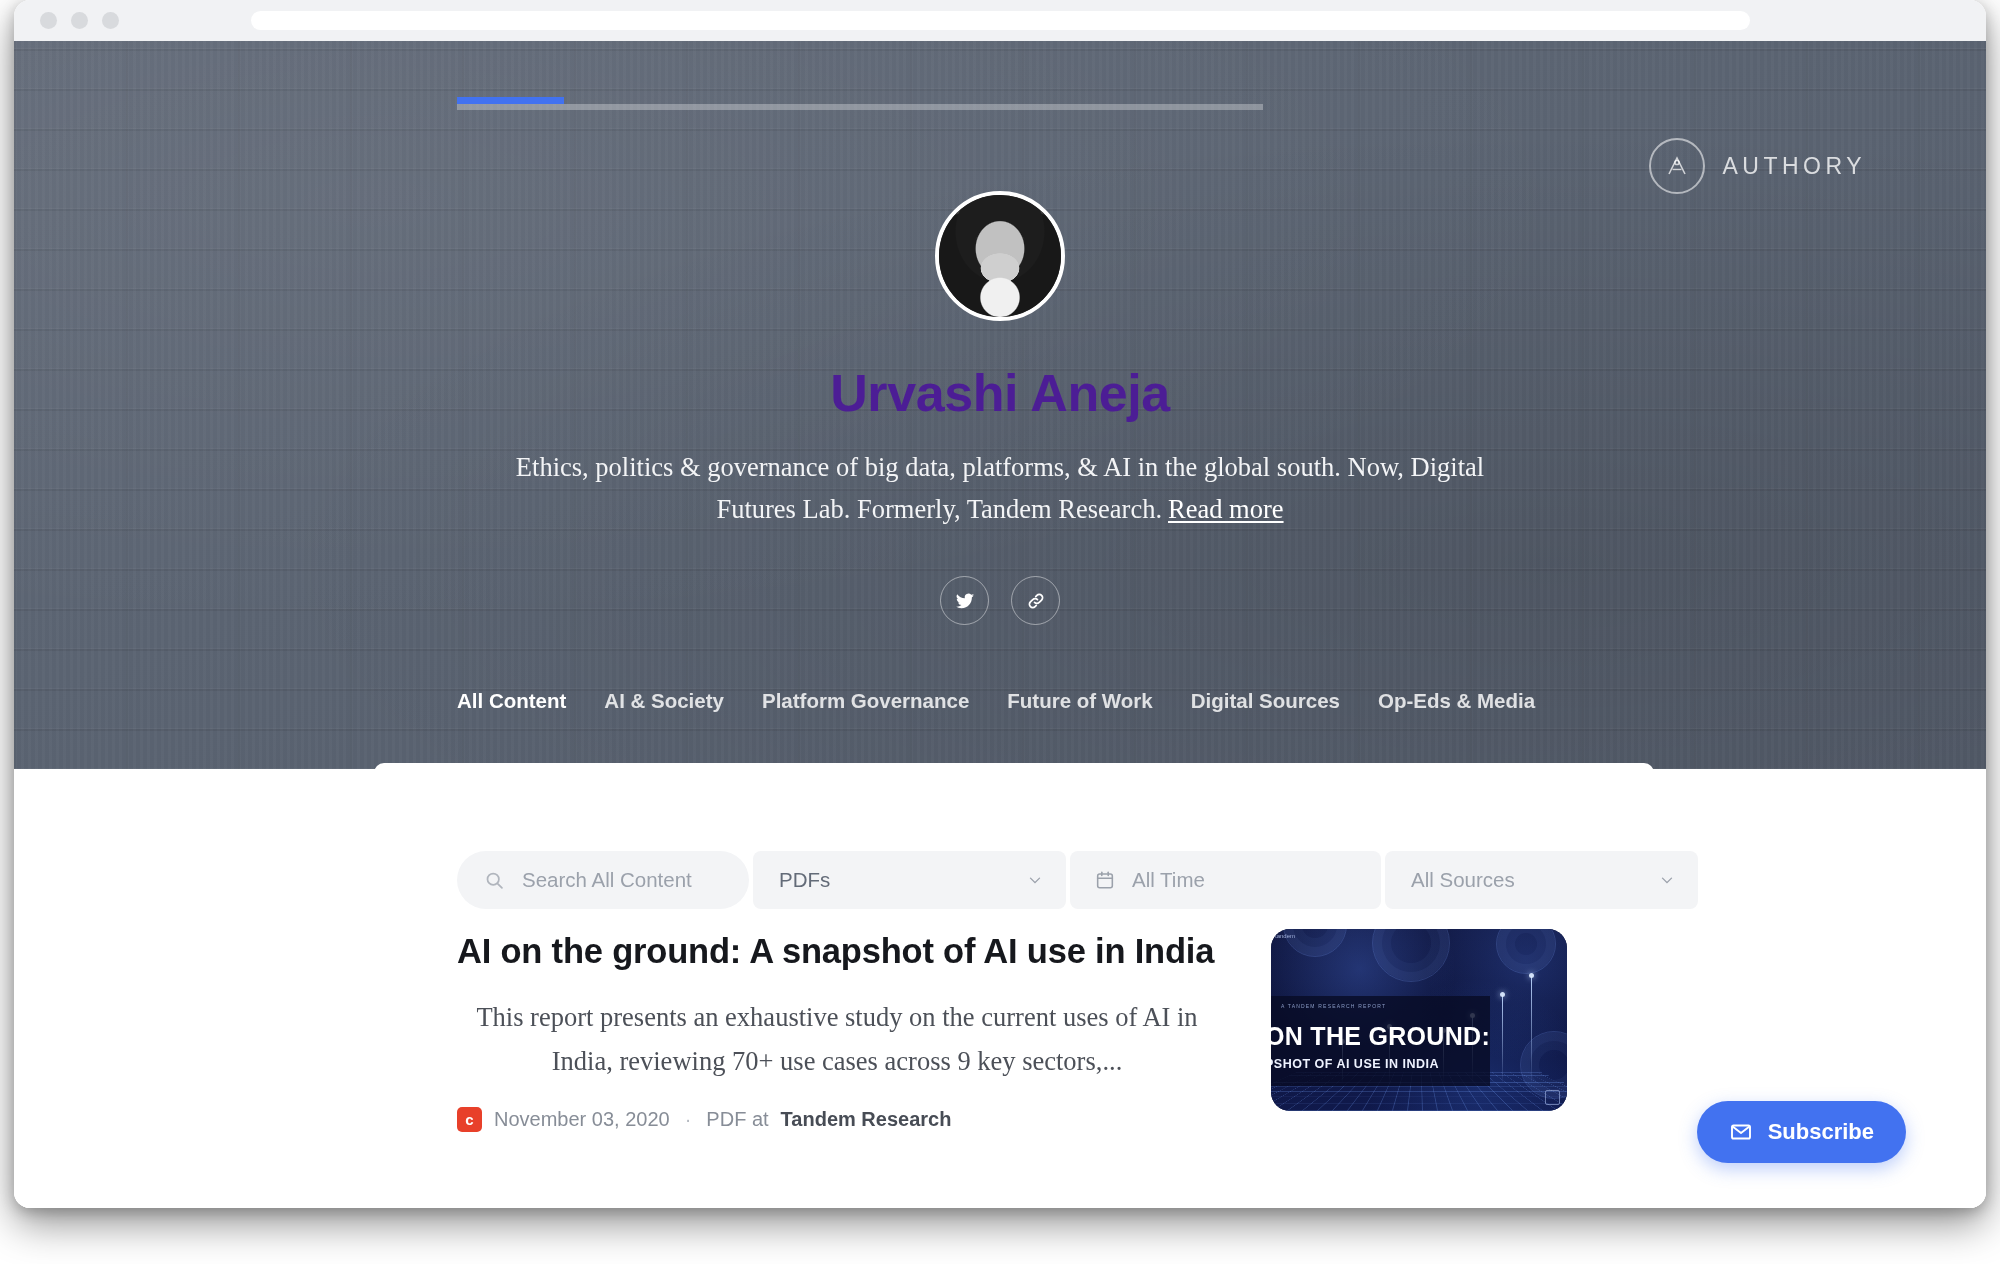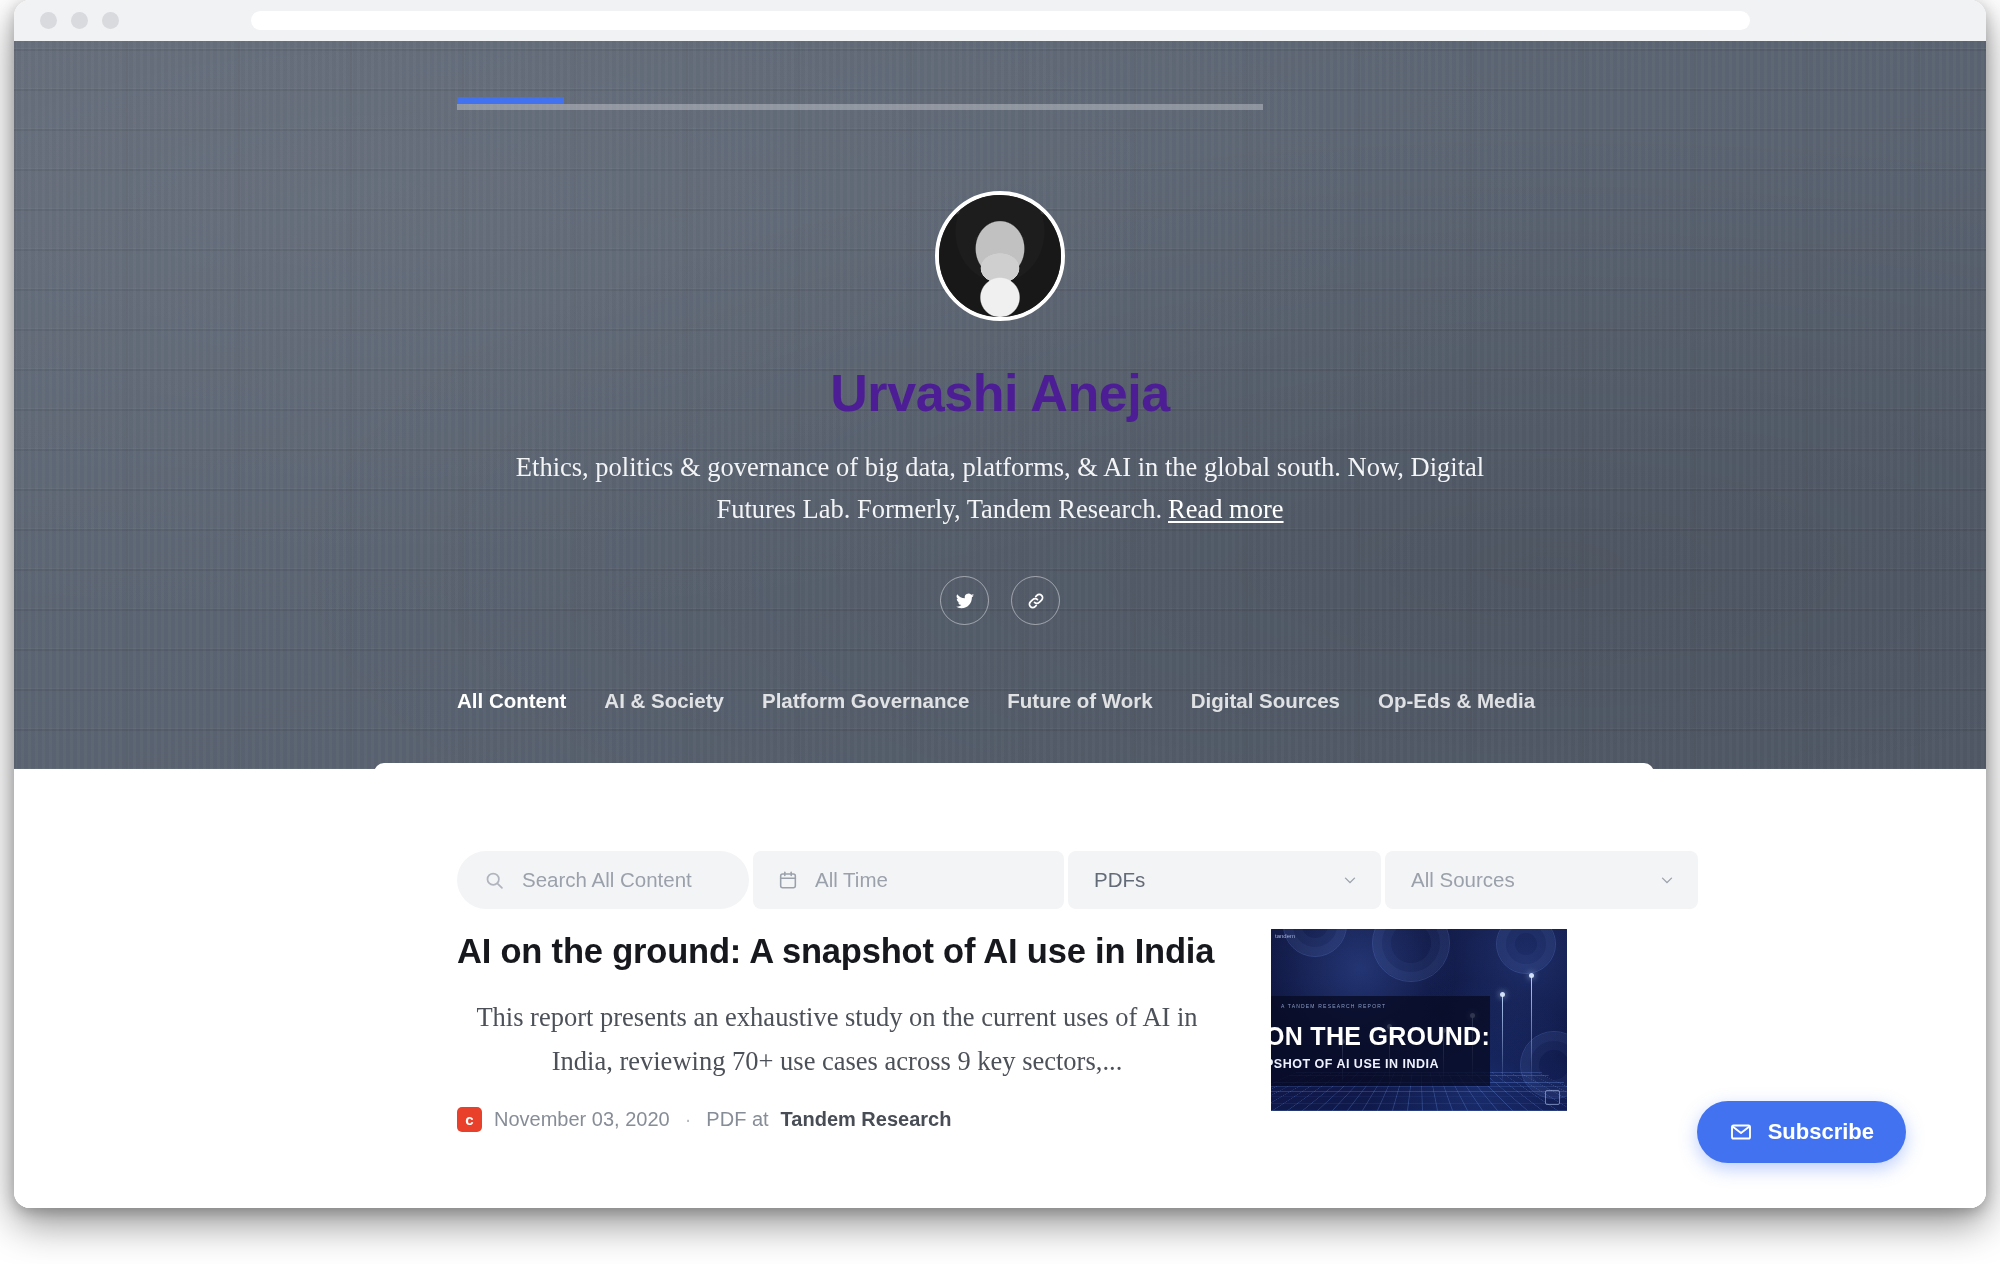--- a/index.html
+++ b/index.html
@@ -307,21 +307,21 @@
     font-size: 15px;
     font-weight: 700;
     display: flex; align-items: center; justify-content: center;
   }
   .meta-dot { color: #b5bac1; margin: 0 3px; }
   .meta-source { color: #474c55; font-weight: 700; }
 
   .thumb {
     position: relative;
     width: 296px; height: 182px;
-    border-radius: 1px;
+    border-radius: 19px;
     overflow: hidden;
     flex: none;
     background: #0b1233;
   }
   .thumb-bg {
     position: absolute; inset: 0;
     background:
       radial-gradient(circle at 30% 22%, rgba(80,120,230,0.30), rgba(0,0,0,0) 38%),
       radial-gradient(circle at 86% 18%, rgba(70,110,220,0.25), rgba(0,0,0,0) 34%),
       radial-gradient(circle at 70% 88%, rgba(60,110,220,0.22), rgba(0,0,0,0) 42%),
@@ -435,20 +435,30 @@
         <div class="dot"></div>
         <div class="dot"></div>
       </div>
       <div class="urlbar" placeholder=""></div>
     </div>
 
     <div class="viewport">
 
       <div class="hero"></div>
 
+      <div class="brand">
+        <div class="brand-mark">
+          <svg width="30" height="30" viewBox="0 0 30 30" aria-hidden="true">
+            <path d="M7 23 L15 7 L23 23" fill="none" stroke="rgba(255,255,255,0.72)" stroke-width="1.6"></path>
+            <circle cx="15" cy="11.5" r="2.1" fill="none" stroke="rgba(255,255,255,0.72)" stroke-width="1.5"></circle>
+            <path d="M10.5 18.5 H19.5" fill="none" stroke="rgba(255,255,255,0.72)" stroke-width="1.4"></path>
+          </svg>
+        </div>
+        <div class="brand-text">AUTHORY</div>
+      </div>
 
       <div class="avatar-wrap">
         <div class="avatar-photo"></div>
       </div>
 
       <div class="hero-name">Urvashi Aneja</div>
 
       <div class="hero-bio">
         <span>Ethics, politics &amp; governance of big data, platforms, &amp; AI in the global south. Now, Digital Futures Lab. Formerly, Tandem Research.</span><a class="readmore">Read more</a>
       </div>
@@ -489,37 +499,37 @@
         <div class="pill pill-search">
           <svg width="21" height="21" viewBox="0 0 24 24" aria-hidden="true">
             <g fill="none" stroke="#b0b5bd" stroke-width="2" stroke-linecap="round">
               <circle cx="10.5" cy="10.5" r="6.5"></circle>
               <path d="M15.5 15.5 L20.5 20.5"></path>
             </g>
           </svg>
           <span>Search All Content</span>
         </div>
 
+        <div class="pill pill-select pill-pdfs">
+          <span class="pill-text-dark">PDFs</span>
+          <svg width="18" height="18" viewBox="0 0 24 24" aria-hidden="true">
+            <path d="M6 9.5 L12 15.5 L18 9.5" fill="none" stroke="#9ba1ab" stroke-width="1.8" stroke-linecap="round"></path>
+          </svg>
+        </div>
+
         <div class="pill pill-select pill-time">
           <svg width="22" height="22" viewBox="0 0 24 24" aria-hidden="true">
             <g fill="none" stroke="#9ba1ab" stroke-width="1.7" stroke-linecap="round">
               <rect x="4" y="5.5" width="16" height="15" rx="2.2"></rect>
               <path d="M4 10 H20"></path>
               <path d="M8.5 3.5 V7"></path>
               <path d="M15.5 3.5 V7"></path>
             </g>
           </svg>
           <span>All Time</span>
-        </div>
-
-        <div class="pill pill-select pill-pdfs">
-          <span class="pill-text-dark">PDFs</span>
-          <svg width="18" height="18" viewBox="0 0 24 24" aria-hidden="true">
-            <path d="M6 9.5 L12 15.5 L18 9.5" fill="none" stroke="#9ba1ab" stroke-width="1.8" stroke-linecap="round"></path>
-          </svg>
         </div>
 
         <div class="pill pill-select pill-sources">
           <span>All Sources</span>
           <svg width="18" height="18" viewBox="0 0 24 24" aria-hidden="true">
             <path d="M6 9.5 L12 15.5 L18 9.5" fill="none" stroke="#9ba1ab" stroke-width="1.8" stroke-linecap="round"></path>
           </svg>
         </div>
       </div>
 

